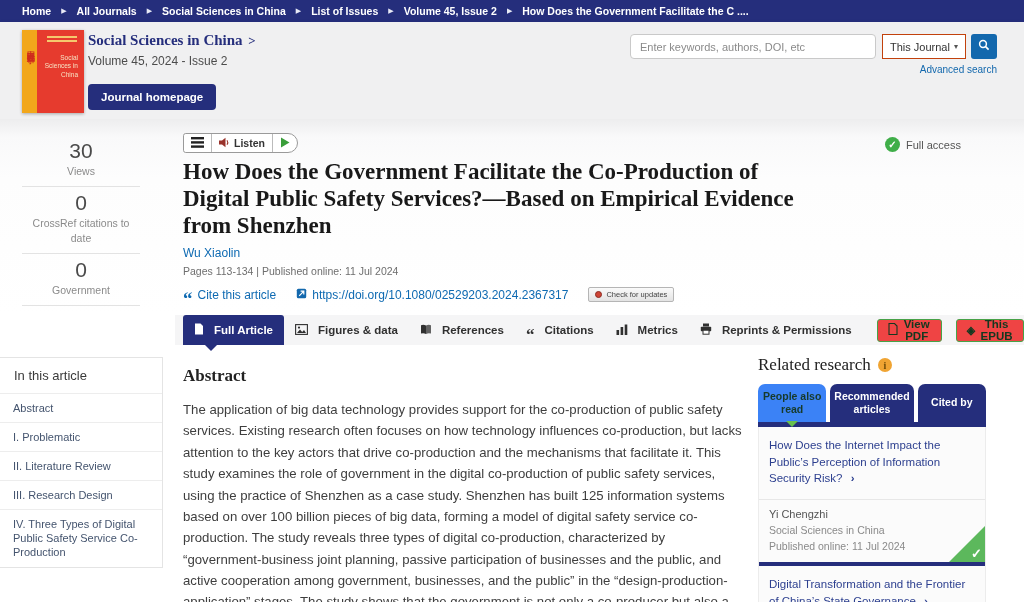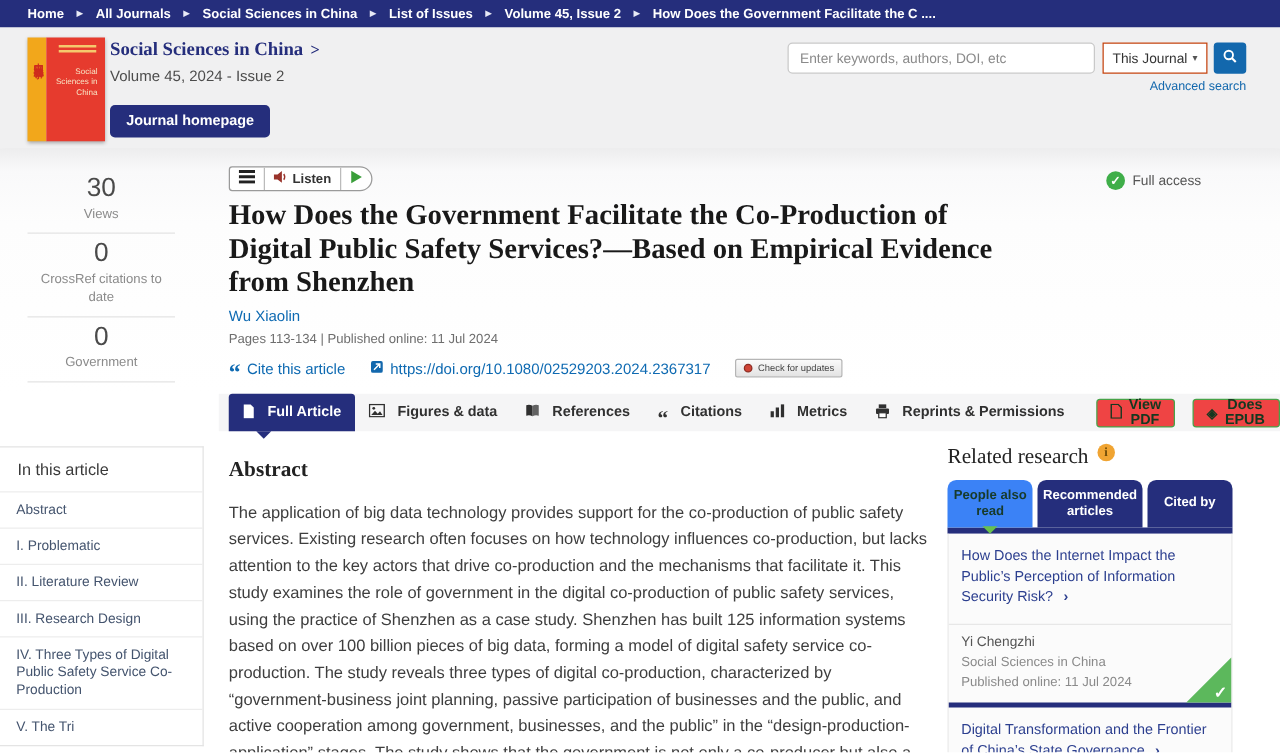--- a/index.html
+++ b/index.html
@@ -92,21 +92,21 @@
     border:1px solid #e4e4e4; border-left:none; }
   .toc-heading { padding:10px 14px; font-size:13px; color:#3a3a3a; }
   .toc-item { border-top:1px solid #ededed; padding:7px 13px; font-size:11px; line-height:1.28;
     color:#44546e; cursor:pointer; }
 
   .main-col { position:absolute; left:183px; top:366px; width:562px; }
   .abs-heading { font-family:"Liberation Serif", serif; font-size:17px; font-weight:bold; color:#222; }
   .abs-text { margin-top:13px; font-size:13.2px; line-height:1.62; color:#3e3e3e; }
 
   .related { position:absolute; left:758px; top:355px; width:228px; }
-  .rel-head { display:flex; align-items:flex-start; gap:7px; }
+  .rel-head { display:flex; align-items:center; gap:7px; }
   .rel-title { font-family:"Liberation Serif", serif; font-size:17px; color:#222; }
   .info-icon { width:14px; height:14px; border-radius:50%; background:#f0a432; color:#6d4a07;
     font-family:"Liberation Serif", serif; font-weight:bold; font-size:10px;
     display:flex; align-items:center; justify-content:center; cursor:pointer; }
   .rel-tabs { margin-top:9px; display:flex; gap:4px; }
   .rel-tab { flex:1; height:38px; border-radius:7px 7px 0 0; background:#252e7c; color:#fff;
     font-size:10.5px; font-weight:bold; display:flex; align-items:center; justify-content:center;
     text-align:center; line-height:1.25; padding:0 4px; cursor:pointer; position:relative; }
   .rel-tab.active { background:#3b82f6; color:#173a2a; }
   .rel-tab.active::after { content:""; position:absolute; left:50%; margin-left:-6px; bottom:-5px;
@@ -314,32 +314,31 @@
     <button class="green-btn">
       <span>
         <svg width="10" height="12" viewBox="0 0 10 12">
             <path d="M1 0.5h5.5L9 3v8.5H1z" fill="none" stroke="#14381f" stroke-width="1.1"></path>
           </svg>
       </span>
       <span>View PDF</span>
     </button>
     <button class="green-btn">
       <span class="epub-glyph">◈</span>
-      <span>Does EPUB</span>
+      <span>This EPUB</span>
     </button>
   </nav>
 
   <aside class="toc">
     <div class="toc-heading">In this article</div>
     <div class="toc-item">Abstract</div>
     <div class="toc-item">I. Problematic</div>
     <div class="toc-item">II. Literature Review</div>
     <div class="toc-item">III. Research Design</div>
     <div class="toc-item">IV. Three Types of Digital Public Safety Service Co-Production</div>
-    <div class="toc-item">V. The Tri</div>
   </aside>
 
   <main class="main-col">
     <h2 class="abs-heading">Abstract</h2>
     <p class="abs-text">The application of big data technology provides support for the co-production of public safety services. Existing research often focuses on how technology influences co-production, but lacks attention to the key actors that drive co-production and the mechanisms that facilitate it. This study examines the role of government in the digital co-production of public safety services, using the practice of Shenzhen as a case study. Shenzhen has built 125 information systems based on over 100 billion pieces of big data, forming a model of digital safety service co-production. The study reveals three types of digital co-production, characterized by “government-business joint planning, passive participation of businesses and the public, and active cooperation among government, businesses, and the public” in the “design-production-application” stages. The study shows that the government is not only a co-producer but also a proactive actor in activating the willingness of non-governmental entities to participate. Local governments mobilize non-governmental participation through three mechanisms: empowerment, profit enhancement, and value</p>
   </main>
 
   <aside class="related">
     <div class="rel-head">
       <span class="rel-title">Related research</span>

